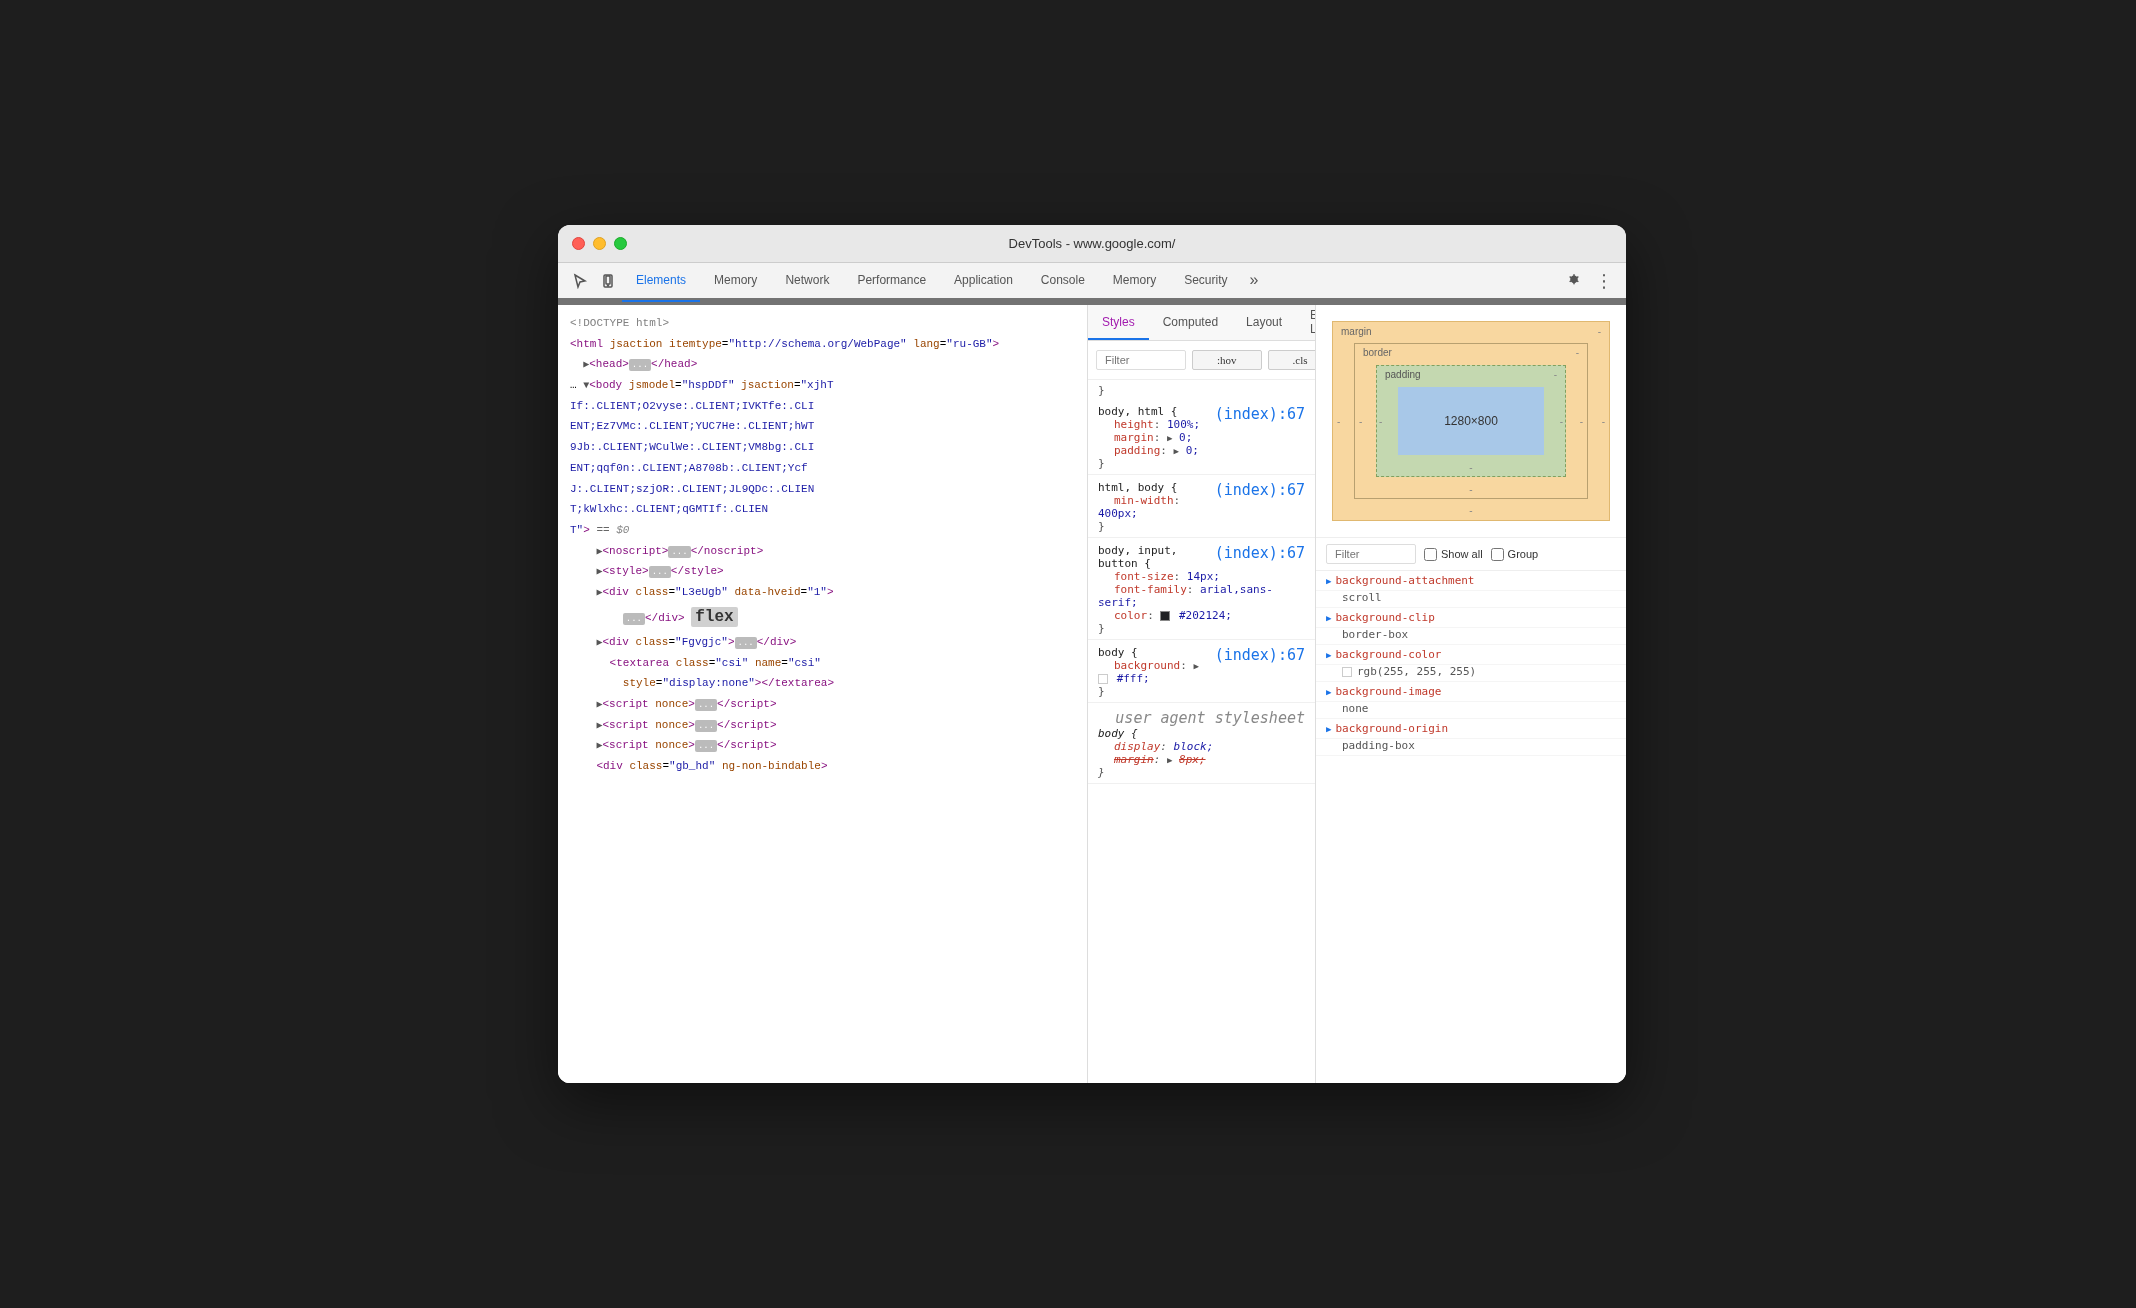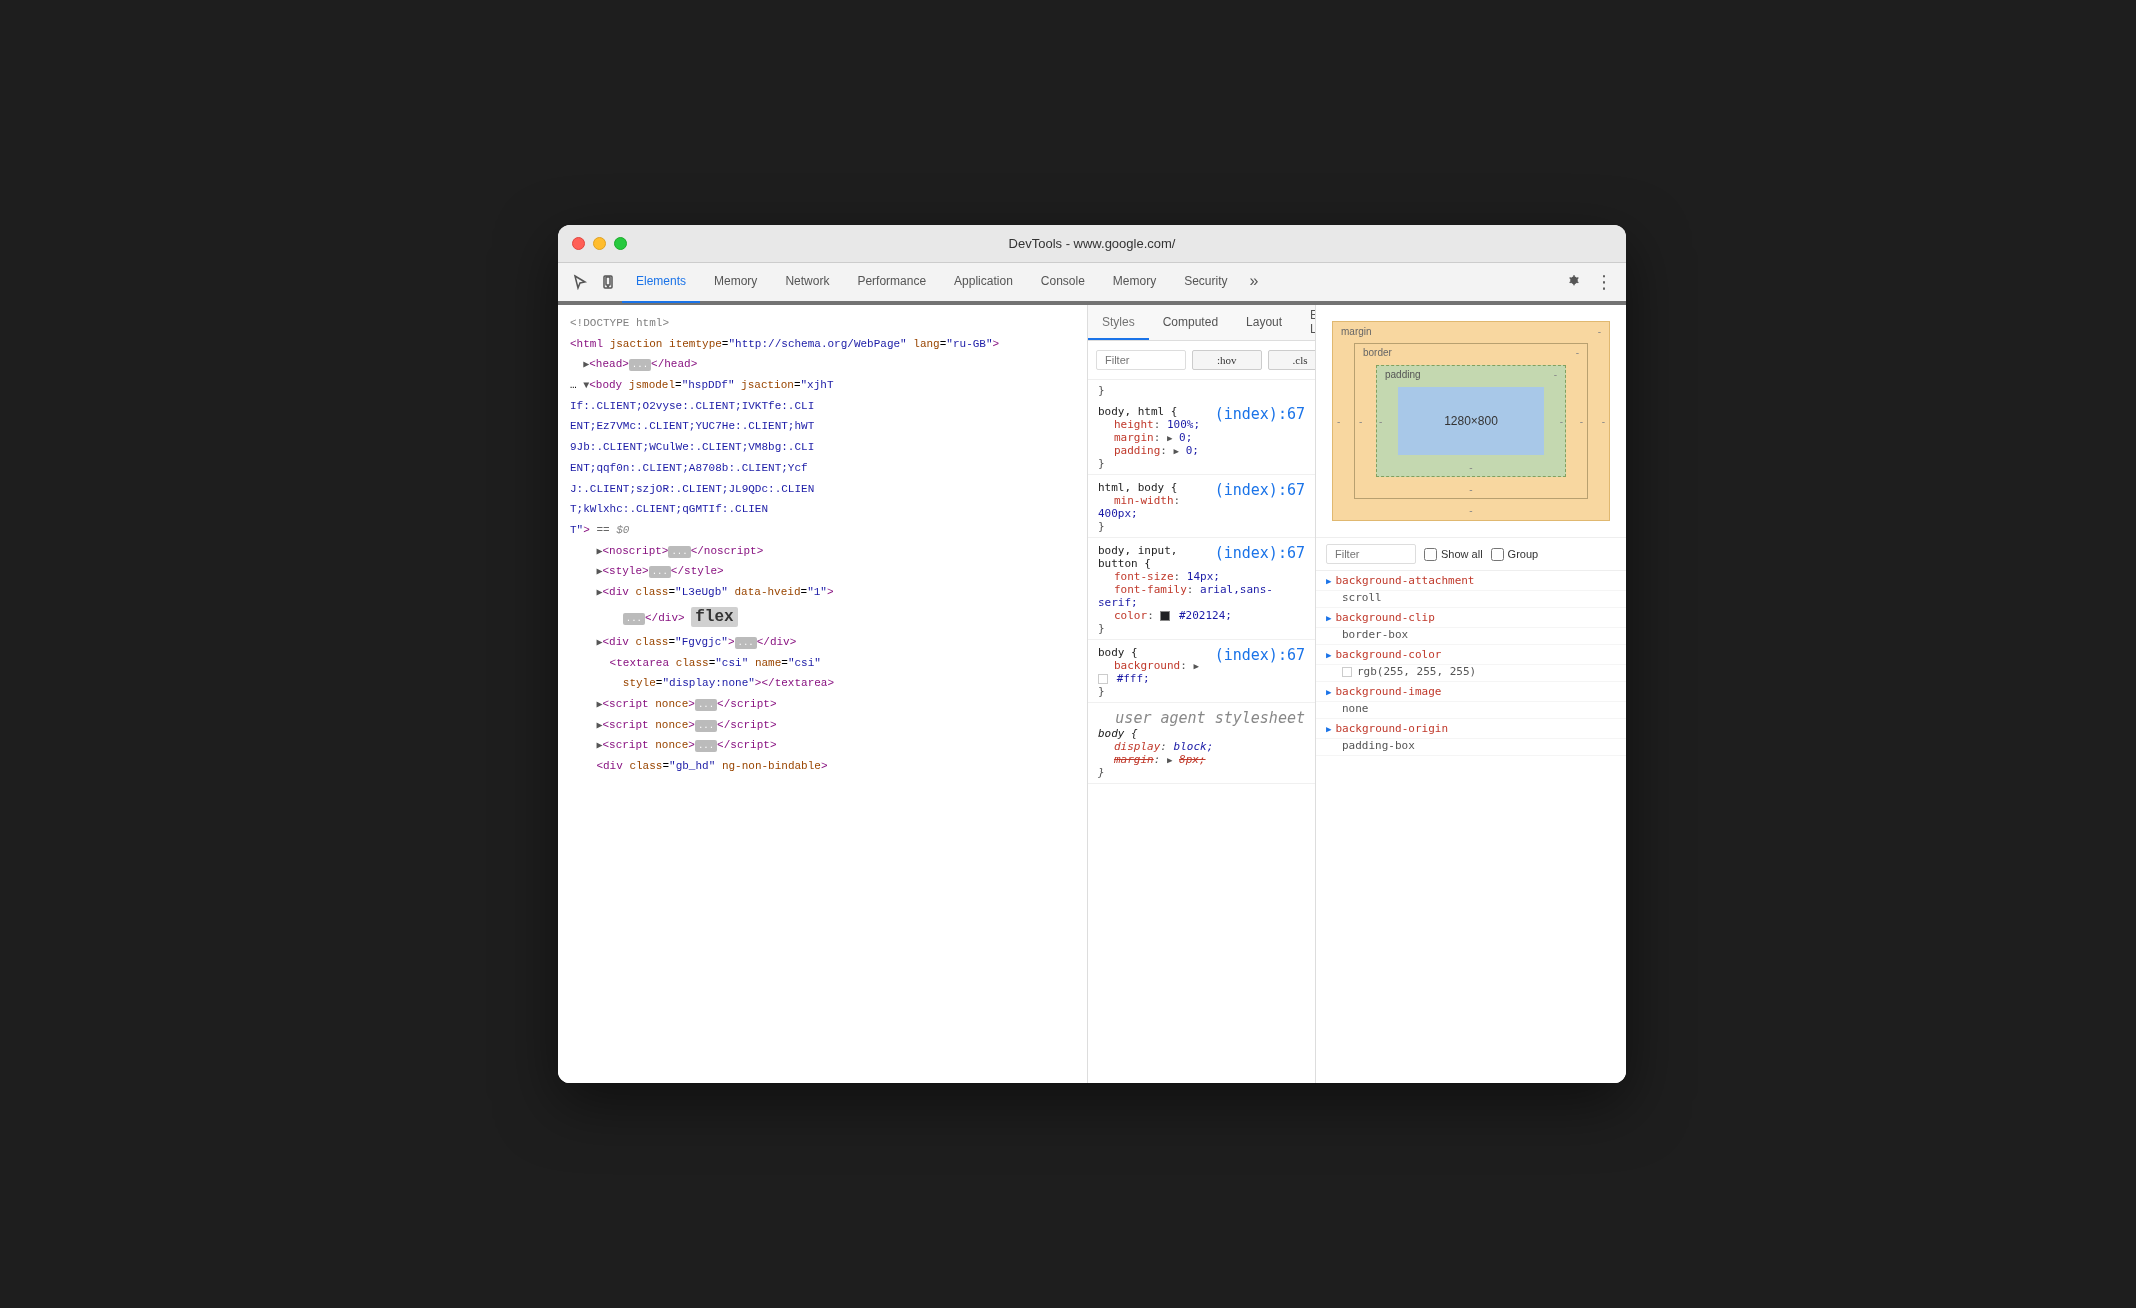--- a/index.html
+++ b/index.html
@@ -52,21 +52,21 @@
     .devtools {
       background: #fff;
       display: flex;
       flex-direction: column;
       height: 820px;
     }
 
     
     .toolbar {
       background: #f3f3f3;
-      border-bottom: 4px solid #737373;
+      border-bottom: 7px solid #737373;
       display: flex;
       align-items: center;
       height: 42px;
       padding: 0 8px;
       gap: 0;
     }
     .toolbar-icon {
       width: 28px;
       height: 28px;
       display: flex;
@@ -187,21 +187,21 @@
     .styles-tab {
       padding: 0 14px;
       font-size: 12px;
       display: flex;
       align-items: center;
       cursor: pointer;
       color: #555;
       border-bottom: 2px solid transparent;
     }
     .styles-tab.active {
-      color: #737373;
+      color: #a21caf;
       border-bottom: 2px solid #1a73e8;
     }
 
     .styles-filter-bar {
       display: flex;
       align-items: center;
       gap: 6px;
       padding: 6px 8px;
       border-bottom: 1px solid #eee;
     }

